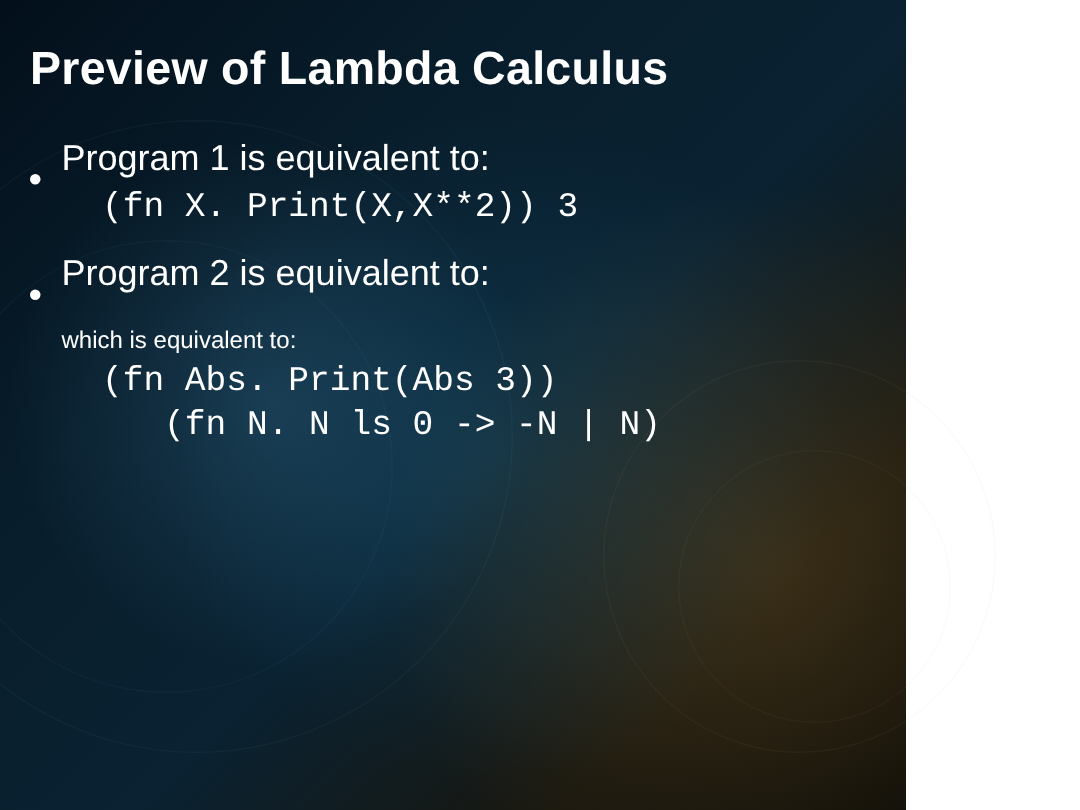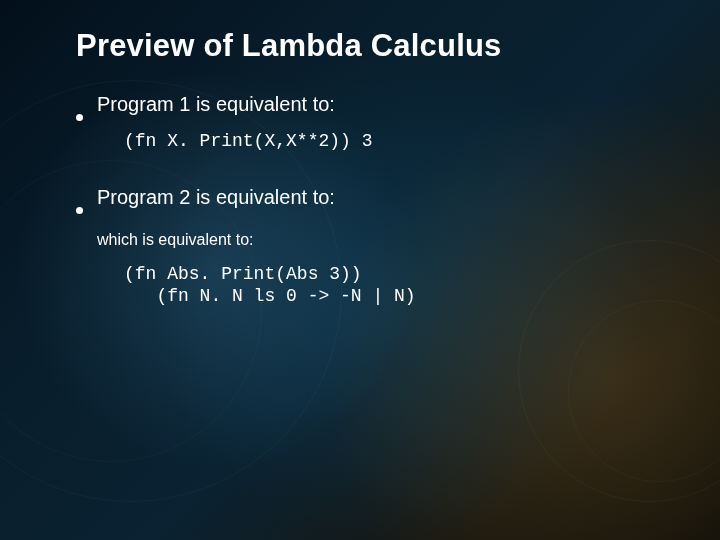--- a/index.html
+++ b/index.html
@@ -4,31 +4,31 @@
 <style>
   html, body {
     margin: 0;
     padding: 0;
     width: 720px;
     height: 540px;
     overflow: hidden;
     font-family: Verdana, Geneva, sans-serif;
   }
   .slide {
-    width: 720px;
+    width: 604px;
     height: 540px;
     position: relative;
     background:
       radial-gradient(circle at 30% 50%, rgba(70,140,180,0.25) 0%, rgba(0,0,0,0) 35%),
       radial-gradient(circle at 85% 70%, rgba(120,90,40,0.35) 0%, rgba(0,0,0,0) 40%),
       radial-gradient(circle at 55% 55%, rgba(20,80,110,0.35) 0%, rgba(0,0,0,0) 50%),
       linear-gradient(135deg, #03101b 0%, #081d2b 30%, #0a2232 55%, #18160e 80%, #0a0a06 100%);
     color: #ffffff;
     box-sizing: border-box;
-    padding: 28px 48px 0 76px;
+    padding: 28px 48px 0 20px;
   }
   .swirl {
     position: absolute;
     border: 1px solid rgba(255,255,255,0.05);
     border-radius: 50%;
     pointer-events: none;
   }
   .swirl.a { width: 420px; height: 420px; left: -80px; top: 80px; border-color: rgba(120,180,210,0.06);}
   .swirl.b { width: 300px; height: 300px; left: -40px; top: 160px; border-color: rgba(120,180,210,0.05);}
   .swirl.c { width: 260px; height: 260px; right: -60px; top: 240px; border-color: rgba(200,170,120,0.06);}
@@ -44,42 +44,42 @@
   }
   .content {
     position: relative;
     z-index: 2;
   }
   .bullet-row {
     display: flex;
     align-items: baseline;
     margin-top: 6px;
   }
-  .bullet-row.later { margin-top: 32px; }
+  .bullet-row.later { margin-top: 16px; }
   .dot {
     width: 7px;
     height: 7px;
     background: #ffffff;
     border-radius: 50%;
     flex: 0 0 auto;
     margin-right: 14px;
     position: relative;
     top: 10px;
   }
   .bullet-text {
-    font-size: 20px;
+    font-size: 24px;
     line-height: 1.2;
   }
   .code {
     font-family: "Courier New", Courier, monospace;
-    font-size: 18px;
+    font-size: 23px;
     line-height: 1.25;
     white-space: pre;
     margin-left: 48px;
-    margin-top: 14px;
+    margin-top: 3px;
   }
   .sub-text {
     font-size: 16px;
     margin-left: 21px;
     margin-top: 22px;
   }
 </style>
 </head>
 <body>
 

